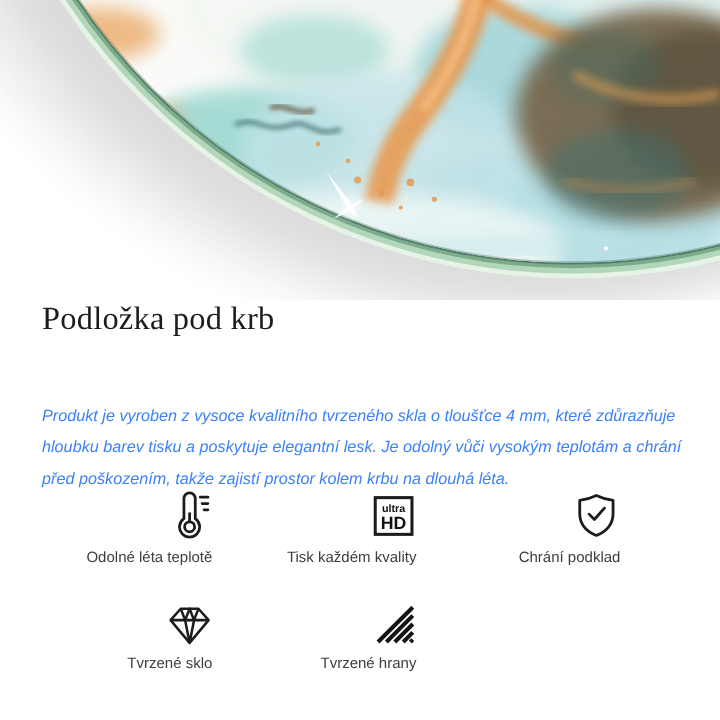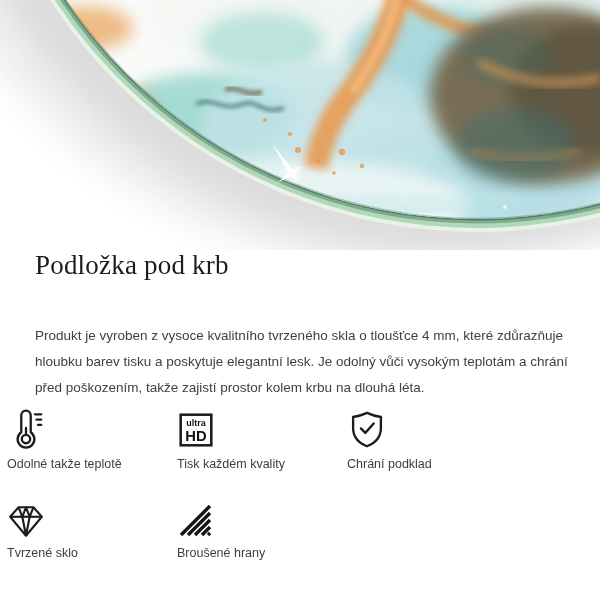--- a/index.html
+++ b/index.html
@@ -7,28 +7,28 @@
     position:relative;width:600px;height:600px;background:#ffffff;overflow:hidden;
     font-family:"Liberation Sans",sans-serif;color:#3d3d3d;padding-left:38px;
   }
   .hero{position:absolute;left:0;top:0;width:600px;height:250px;}
   .title{
     position:absolute;left:35px;top:231px;width:540px;
     font-family:"Liberation Serif",serif;font-size:27px;line-height:33px;
     color:#1c1c1a;font-weight:400;letter-spacing:.2px;
   }
   .desc{
-    position:absolute;left:35px;top:309px;width:537px;
-    font-size:13.5px;line-height:26px;color:#404040;
+    position:absolute;left:35px;top:320px;width:537px;
+    font-size:13.5px;line-height:26px;color:#3b82f6;font-style:italic;
   }
   .features{
     position:absolute;left:7px;top:403px;width:510px;
     display:grid;grid-template-columns:repeat(3,170px);grid-row-gap:20px;
   }
-  .feature{display:flex;flex-direction:column;align-items:flex-start;}
+  .feature{display:flex;flex-direction:column;align-items:flex-end;}
   .icon-box{height:46px;display:flex;align-items:flex-end;justify-content:center;}
   .feature-label{margin-top:8px;font-size:12.5px;line-height:15px;color:#3d3d3d;text-align:center;}
   svg{display:block;}
 </style>
 </head>
 <body>
 
 <div class="page">
 
   <div class="hero">
@@ -126,21 +126,21 @@
       <div class="icon-box">
         <svg width="38" height="42" viewBox="0 0 36 40" fill="none" stroke="#1c1c1c" stroke-width="2.2" stroke-linecap="round" stroke-linejoin="round">
           <path d="M13.5,8 a4.5,4.5 0 0 1 9,0 V24 a8,8 0 1 1 -9,0 Z"></path>
           <circle cx="18" cy="30.5" r="4"></circle>
           <line x1="18" y1="20" x2="18" y2="26"></line>
           <line x1="26.5" y1="7" x2="32.5" y2="7"></line>
           <line x1="28" y1="12" x2="32.5" y2="12"></line>
           <line x1="29.5" y1="17" x2="32.5" y2="17"></line>
         </svg>
       </div>
-      <div class="feature-label">Odolné takže teplotě</div>
+      <div class="feature-label">Odolné léta teplotě</div>
     </div>
 
     <div class="feature">
       <div class="icon-box">
         <svg width="38" height="38" viewBox="0 0 36 36">
           <rect x="3.5" y="3.5" width="29" height="29" fill="none" stroke="#1c1c1c" stroke-width="2.4"></rect>
           <text x="18" y="14.5" text-anchor="middle" font-family="Liberation Sans, sans-serif" font-size="8.5" font-weight="bold" fill="#111">ultra</text>
           <text x="18" y="28" text-anchor="middle" font-family="Liberation Sans, sans-serif" font-size="14" font-weight="bold" fill="#111">HD</text>
         </svg>
       </div>
@@ -172,18 +172,18 @@
     <div class="feature">
       <div class="icon-box">
         <svg width="36" height="36" viewBox="0 0 36 36" stroke="#151515" stroke-width="3.4">
           <line x1="4" y1="33" x2="33" y2="4"></line>
           <line x1="11" y1="33" x2="33" y2="11"></line>
           <line x1="18" y1="33" x2="33" y2="18"></line>
           <line x1="25" y1="33" x2="33" y2="25"></line>
           <line x1="31" y1="33" x2="33" y2="31"></line>
         </svg>
       </div>
-      <div class="feature-label">Broušené hrany</div>
+      <div class="feature-label">Tvrzené hrany</div>
     </div>
 
 
   </div>
 </div>
 
 </body></html>

